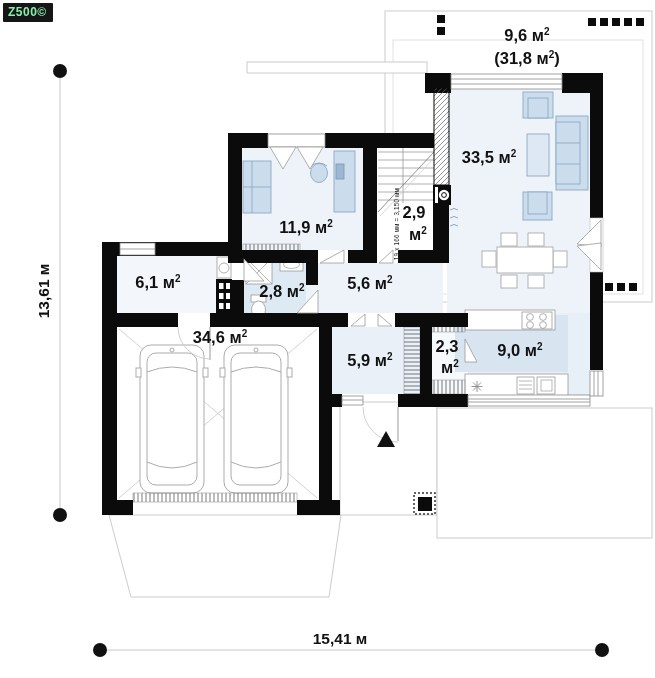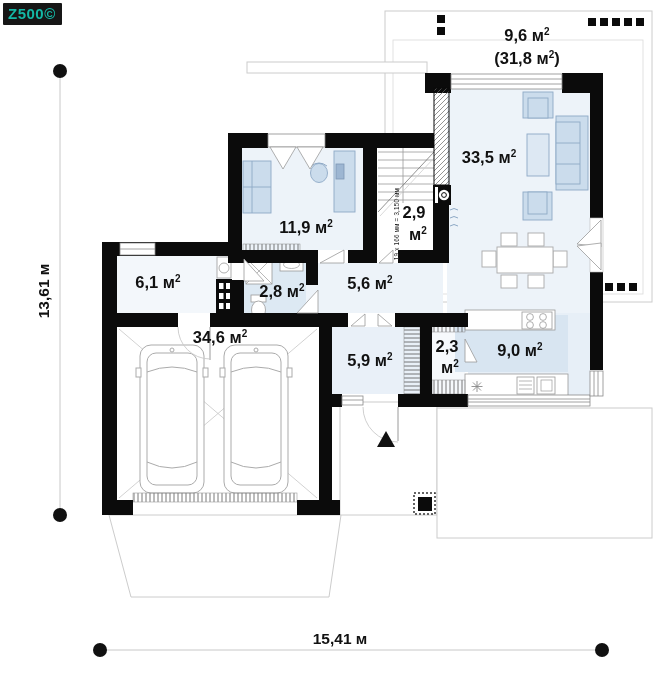--- a/index.html
+++ b/index.html
@@ -1,19 +1,19 @@
 <!DOCTYPE html>
 <html><head>
 <meta charset="utf-8">
 <style>
   html,body{margin:0;padding:0;background:#fff;}
   .stage{position:relative;width:655px;height:678px;background:#fff;overflow:hidden;
          font-family:"Liberation Sans",sans-serif;}
-  .logo{position:absolute;left:3px;top:3px;background:#161616;color:#14b8a6;
-        font-size:15px;font-weight:700;padding:2px 6px 3px 5px;border-radius:1px;letter-spacing:0.5px;}
+  .logo{position:absolute;left:3px;top:3px;background:#161616;color:#86efac;
+        font-size:12px;font-weight:700;padding:2px 6px 3px 5px;border-radius:1px;letter-spacing:0.5px;}
   svg{position:absolute;left:0;top:0;}
   svg text{font-family:"Liberation Sans",sans-serif;font-weight:700;fill:#111;}
   .room-label{font-size:16.5px;}
   .sup{font-size:10px;}
   .dim-label{font-size:15.5px;}
   .stair-note{font-size:6.3px;font-weight:400;fill:#222;letter-spacing:0.2px;}
   .wall{fill:#0b0b0b;}
   .thin{fill:#ffffff;stroke:#cccccc;stroke-width:1;}
   .thin2{fill:none;stroke:#d9d9d9;stroke-width:0.8;}
   .furn{fill:#cbdcec;stroke:#8ea9c6;stroke-width:0.9;}

